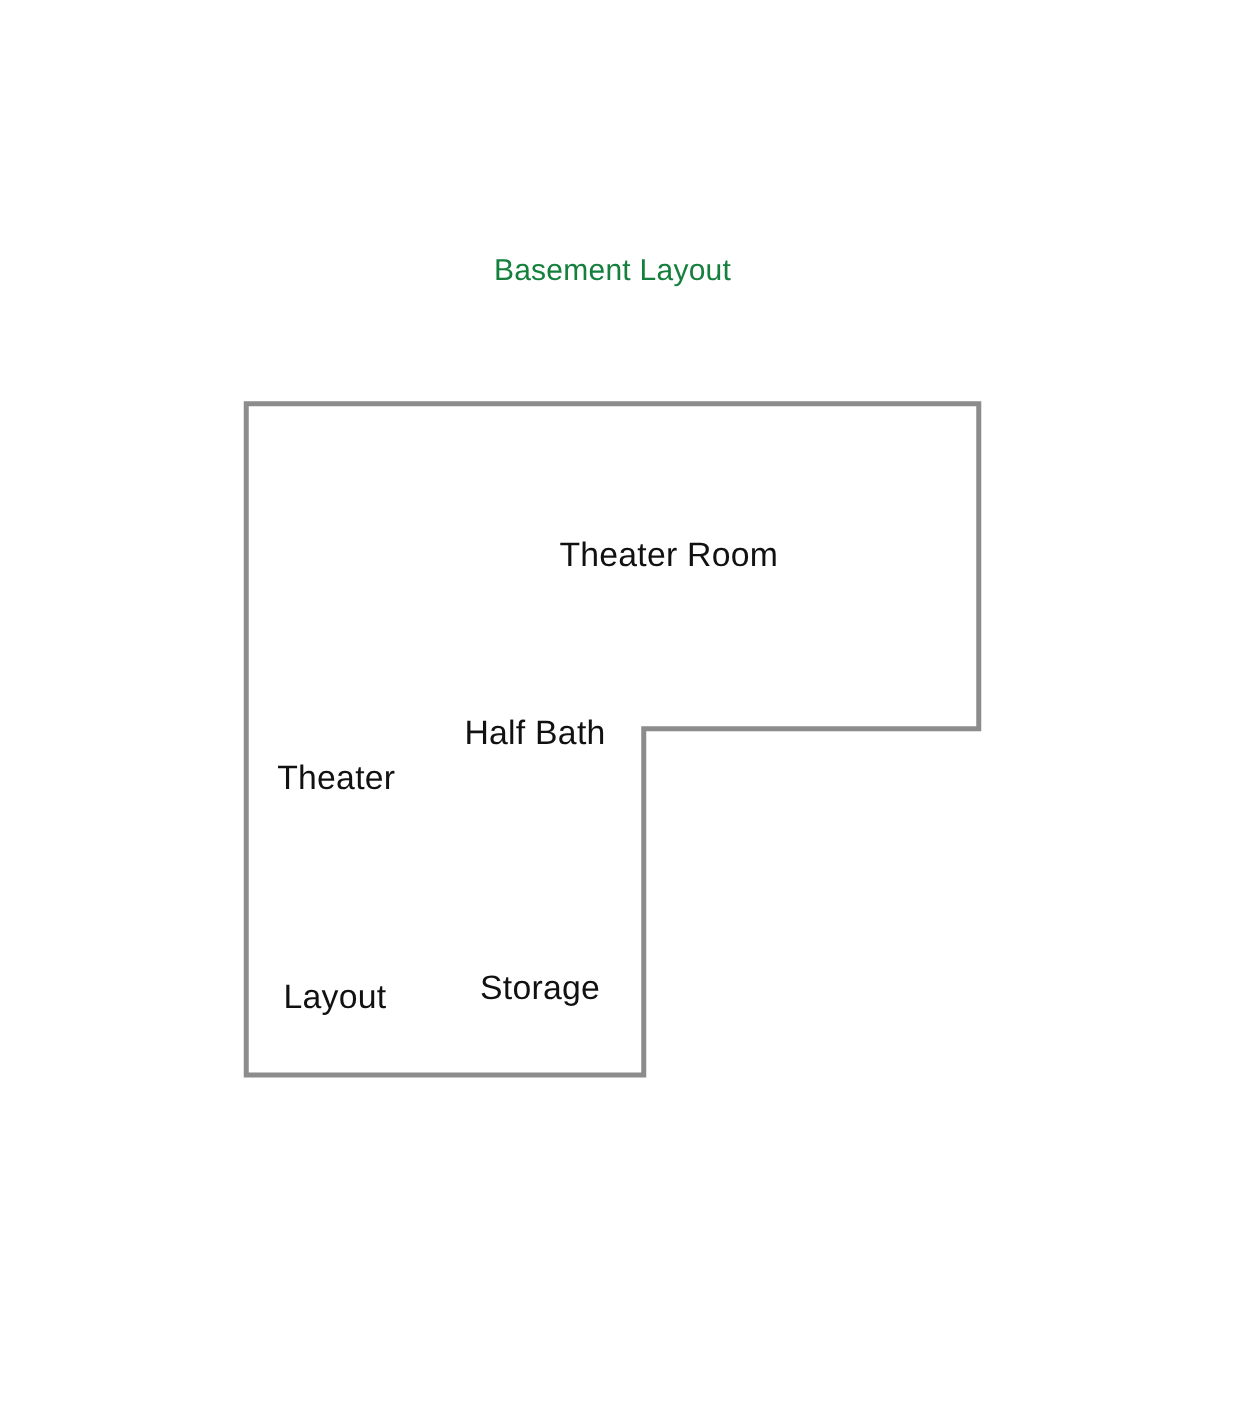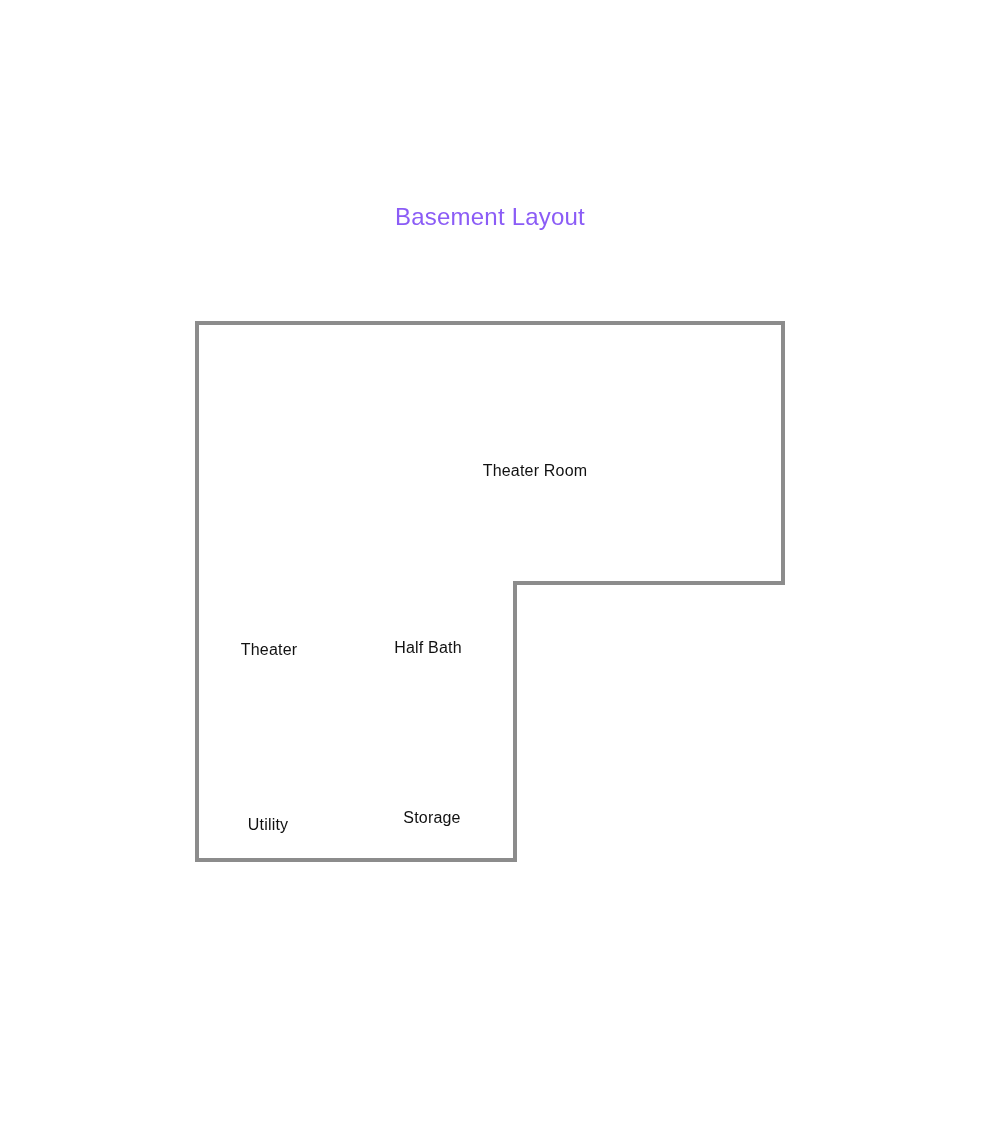--- a/index.html
+++ b/index.html
@@ -16,58 +16,57 @@
     height: 1128px;
     background: #ffffff;
     overflow: hidden;
   }
   .page-title {
     position: absolute;
     left: 490px;
     top: 217px;
     transform: translate(-50%, -50%);
     font-size: 24px;
-    color: #8b5cf6;
+    color: #15803d;
     white-space: nowrap;
     letter-spacing: 0.2px;
   }
   .plan-svg {
     position: absolute;
     left: 0;
     top: 0;
   }
   .room-label {
     position: absolute;
     transform: translate(-50%, -50%);
-    font-size: 16px;
+    font-size: 27px;
     color: #111111;
     white-space: nowrap;
     letter-spacing: 0.2px;
-    margin-top: 27px;
   }
   #label-theater  { left: 535px; top: 444px; }
   #label-stairs   { left: 269px; top: 623px; }
-  #label-halfbath { left: 428px; top: 621px; }
+  #label-halfbath { left: 428px; top: 587px; }
   #label-storage  { left: 268px; top: 798px; }
   #label-utility  { left: 432px; top: 791px; }
 </style>
 </head>
 <body>
 
 <div class="canvas">
 
   <div class="page-title">Basement Layout</div>
 
   <svg class="plan-svg" width="1000" height="1128">
     <polygon stroke-linejoin="miter" points="197,323 783,323 783,583 515,583 515,860 197,860" stroke="#8c8c8c" stroke-width="4" fill="#ffffff"></polygon>
   </svg>
 
   <div class="room-label" id="label-theater">Theater Room</div>
 
   <div class="room-label" id="label-stairs">Theater</div>
 
   <div class="room-label" id="label-halfbath">Half Bath</div>
 
-  <div class="room-label" id="label-storage">Utility</div>
+  <div class="room-label" id="label-storage">Layout</div>
 
   <div class="room-label" id="label-utility">Storage</div>
 
 </div>
 
 </body></html>

